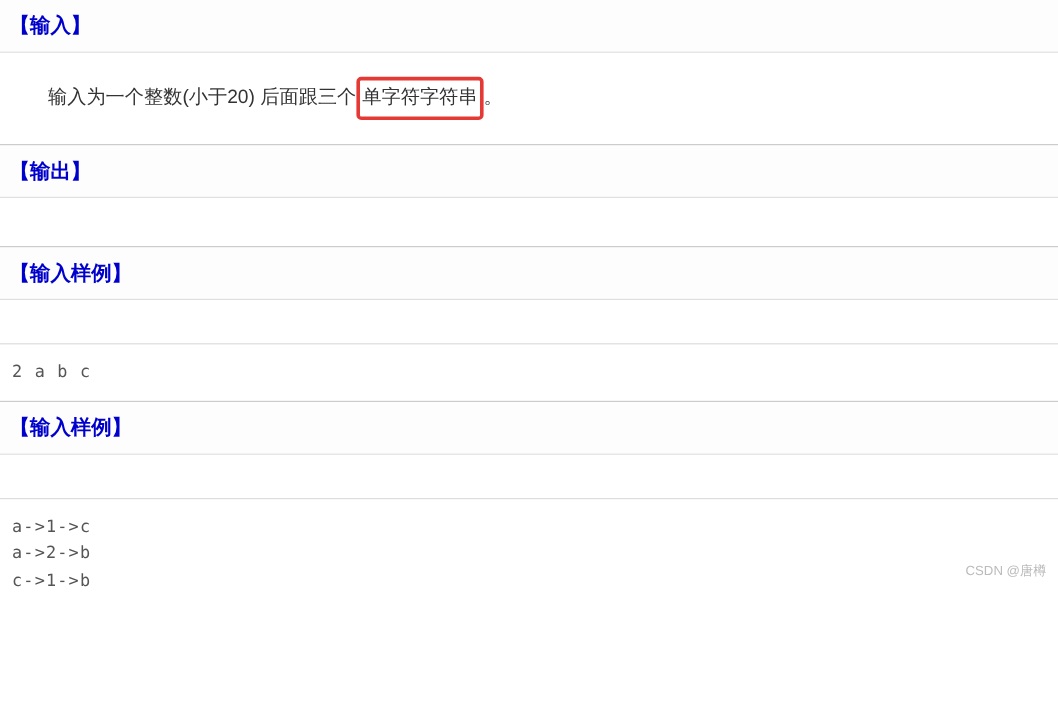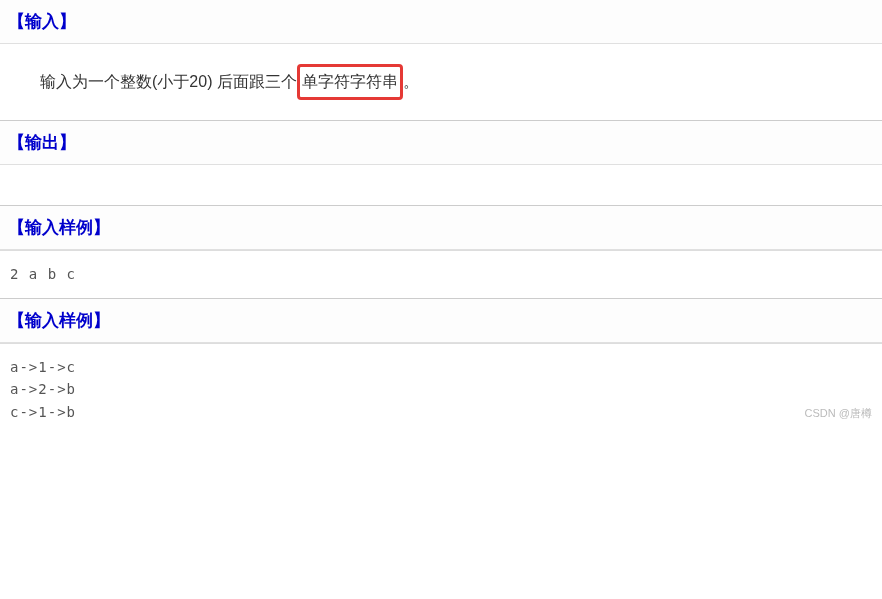--- a/index.html
+++ b/index.html
@@ -42,24 +42,25 @@
     }
     .codeblock {
       font-family: Consolas, Monaco, monospace;
       font-size: 14px;
       color: #555;
       padding: 12px 10px;
       letter-spacing: 1px;
       line-height: 1.6;
       white-space: pre;
       border-top: 1px solid #ddd;
+      margin-top: 36px;
     }
     .watermark {
       position: absolute;
-      bottom: 14px;
+      bottom: 24px;
       right: 10px;
       font-size: 11px;
       color: #bbb;
       font-family: Arial, "Microsoft YaHei", sans-serif;
     }
     .inline { display: inline; text-align: center; }
   </style>
 </head>
 <body>
 

